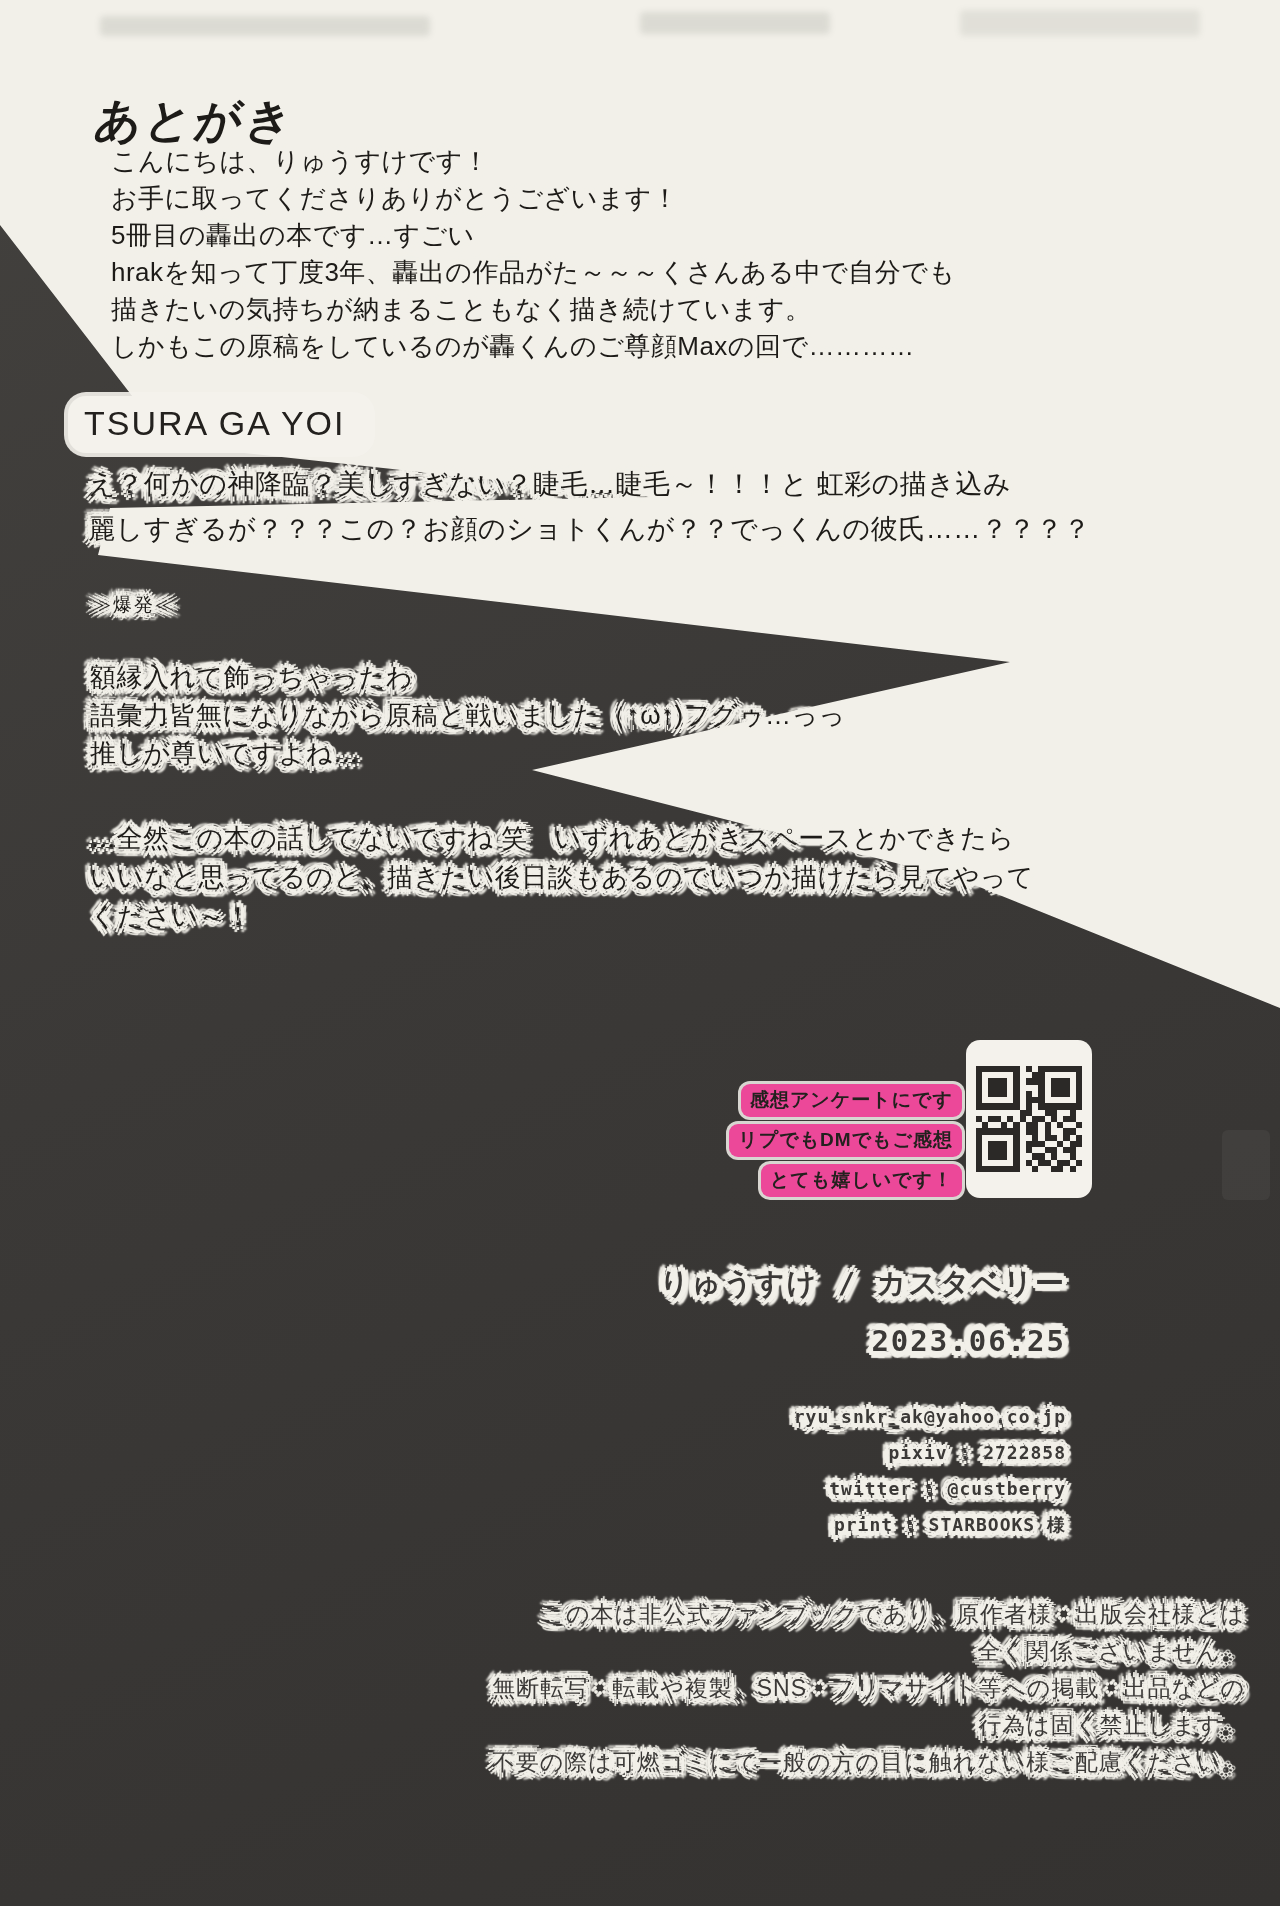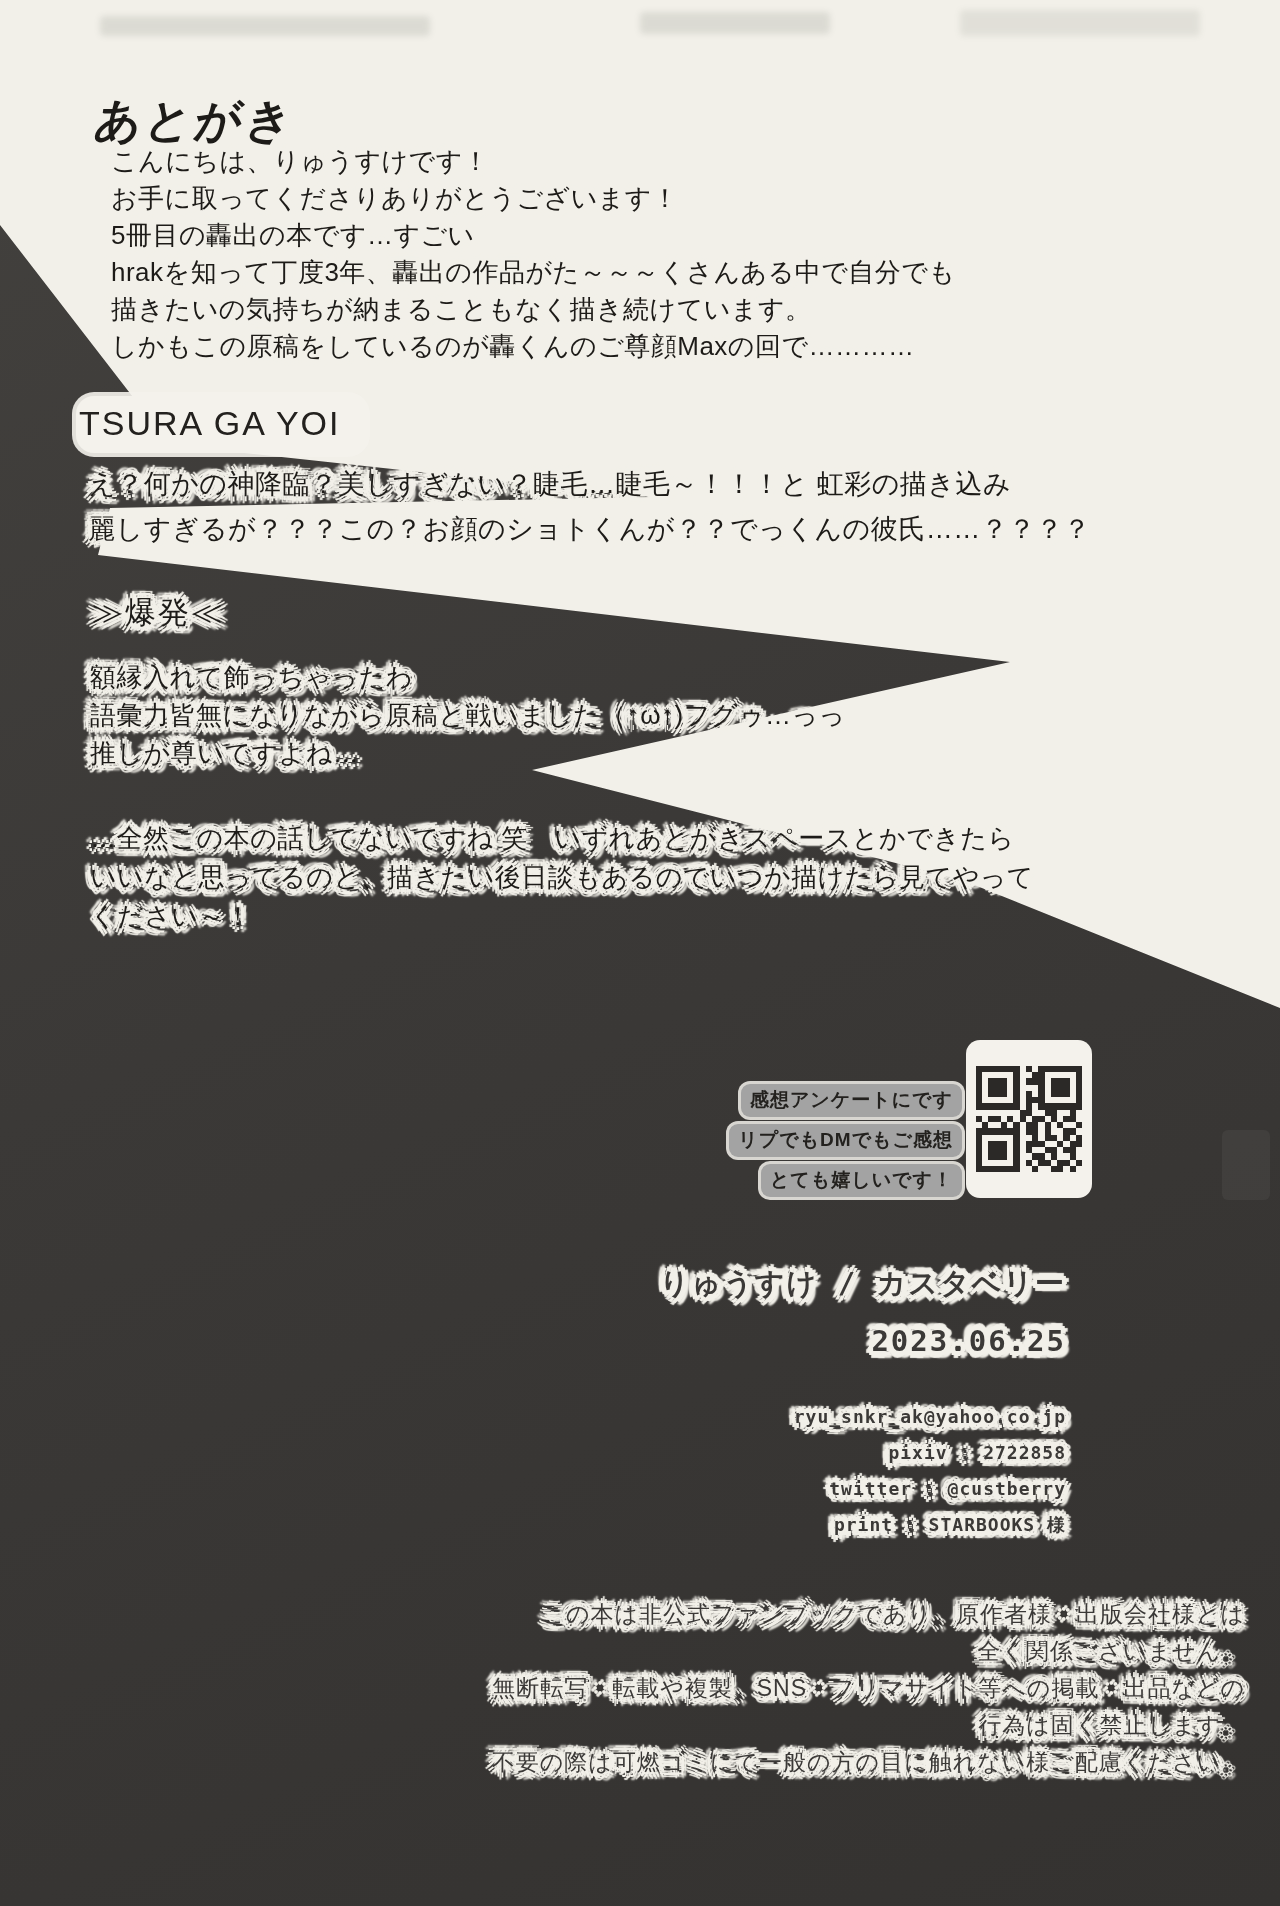--- a/index.html
+++ b/index.html
@@ -30,36 +30,36 @@
       7px 5px 2px #f2f0e9,-7px -5px 2px #f2f0e9,5px 7px 2px #f2f0e9,-5px -7px 2px #f2f0e9;
   }
   #title{
     position:absolute;left:95px;top:90px;
     font-size:46px;font-weight:bold;letter-spacing:3px;
     transform:skewX(-8deg);
   }
   .para{position:absolute;font-size:26px;line-height:37px;letter-spacing:.5px;}
   #intro{left:95px;top:143px;margin-left:16px;}
   #tsura-bubble{
-    position:absolute;left:76px;top:396px;
+    position:absolute;left:68px;top:396px;
     background:#f4f2ec;border-radius:18px;
-    padding:8px 26px 10px 3px;
+    padding:8px 26px 10px 16px;
     box-shadow:0 0 0 4px rgba(244,242,236,.9);
     font-size:34px;letter-spacing:2px;color:#23211e;
   }
   #reaction{left:88px;top:462px;line-height:45px;font-size:27px;}
-  #bakuhatsu{position:absolute;left:92px;top:592px;font-size:31px;letter-spacing:2px;}
+  #bakuhatsu{position:absolute;left:92px;top:592px;font-size:19px;letter-spacing:2px;}
   #gakubuchi{left:90px;top:658px;line-height:38px;}
   #closing{left:90px;top:796px;line-height:39px;margin-top:23px;}
   .note-stack{
     position:absolute;right:318px;top:1084px;
     display:flex;flex-direction:column;align-items:flex-end;gap:7px;
   }
   .note-bubble{
-    background:#a3a3a3;color:#23211e;
+    background:#ec4899;color:#23211e;
     border-radius:9px;padding:3px 9px 4px 9px;
     font-size:19px;font-weight:bold;letter-spacing:1px;
     box-shadow:0 0 0 3px rgba(244,242,236,.85);
     white-space:nowrap;
   }
   #qr-card{
     position:absolute;left:966px;top:1040px;width:126px;height:158px;
     background:#f4f2ec;border-radius:14px;
     display:flex;align-items:center;justify-content:center;
   }

